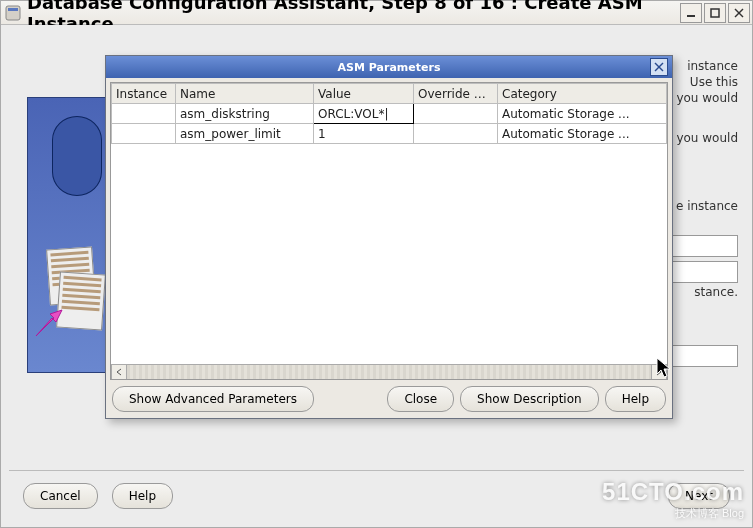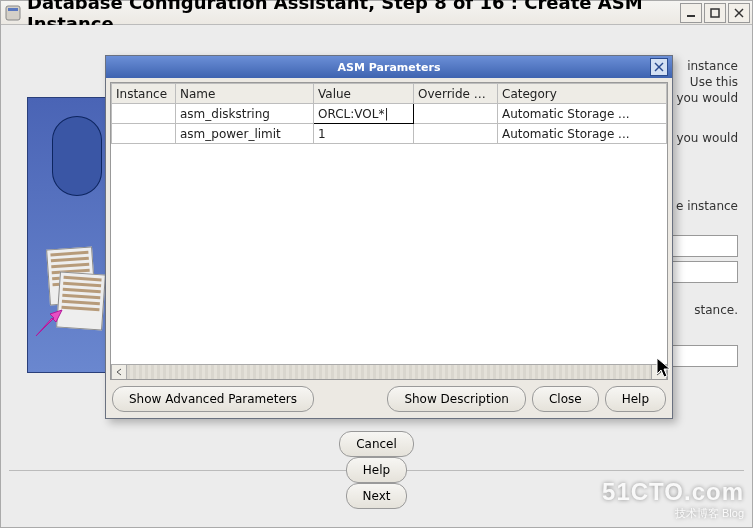--- a/index.html
+++ b/index.html
@@ -21,21 +21,21 @@
   .paper .line { height:3px; margin:3px 3px; background:#b79b7a; }
   .p1 { left:20px; top:150px; transform:rotate(-4deg); }
   .p2 { left:30px; top:175px; transform:rotate(4deg); }
   .arrow { position:absolute; left:6px; top:210px; width:30px; height:30px; }
   .arrow-shape { fill:#e84fc2; stroke:#b2189b; stroke-width:1; }
   .bg-text { position:absolute; right:14px; font-size:12px; color:#333; white-space:nowrap; }
   .bg-input { position:absolute; right:14px; height:22px; border:1px solid #999; background:#fff; width:94px; }
   .bg-input input { width:100%; height:100%; border:0; outline:0; padding:0 4px; font:inherit; }
   
   .nav-sep { position:absolute; left:8px; right:8px; bottom:56px; border-top:1px solid #bbb; }
-  .nav { position:absolute; left:22px; right:22px; bottom:18px; display:flex; align-items:center;flex-direction:column; }
+  .nav { position:absolute; left:22px; right:22px; bottom:18px; display:flex; align-items:center; }
   .btn { height:26px; padding:0 16px; border:1px solid #9a9a9a; background:linear-gradient(#f7f6f3,#e5e2da); border-radius:12px; font:inherit; cursor:pointer; display:inline-flex; align-items:center; gap:4px; }
   .nav-spacer { flex:1; }
   
   .modal { position:absolute; left:104px; top:54px; width:568px; height:364px; border:1px solid #6a7180; background:#ece9e3; box-shadow:4px 4px 8px rgba(0,0,0,0.25); display:flex; flex-direction:column; }
   .modal-titlebar { height:22px; background:linear-gradient(#6b8fd7,#3e63b0); display:flex; align-items:center; color:#fff; font-weight:bold; font-size:11px; padding:0 4px; }
   .modal-title { flex:1; text-align:center; }
   .modal-close { width:18px; height:18px; border:1px solid #2a4b8f; background:#d3e0f4; color:#2a4b8f; display:flex; align-items:center; justify-content:center; cursor:pointer; }
   .modal-body { flex:1; padding:4px; display:flex; flex-direction:column; min-height:0; }
   .table-wrap { flex:1; border:1px solid #999; background:#fff; min-height:0; overflow:hidden; position:relative; }
   table { border-collapse:collapse; width:100%; table-layout:fixed; }
@@ -116,21 +116,21 @@
         </svg>
     </div>
 
     <span class="bg-text" style="top:34px">instance</span>
     <span class="bg-text" style="top:50px">Use this</span>
     <span class="bg-text" style="top:66px">you would</span>
     <span class="bg-text" style="top:106px">you would</span>
     <span class="bg-text" style="top:174px">e instance</span>
     <div class="bg-input" style="top:210px"><input type="password" style=""></div>
     <div class="bg-input" style="top:236px"><input type="password" style=""></div>
-    <span class="bg-text" style="top:278px">stance.</span>
+    <span class="bg-text" style="top:260px">stance.</span>
     <div class="bg-input" style="top:320px"><input value="ora" style=""></div>
 
     <div class="nav-sep"></div>
     <div class="nav">
       <button class="btn">
           <span>Cancel</span>
         </button>
       <span style="width:14px"></span>
       <button class="btn">
           <span>Help</span>
@@ -203,24 +203,24 @@
               </svg>
             </div>
         </div>
       </div>
       <div class="modal-buttons">
         <button class="btn">
             <span>Show Advanced Parameters</span>
           </button>
         <span class="spacer"></span>
         <button class="btn">
+            <span>Close</span>
+          </button>
+        <button class="btn">
             <span>Show Description</span>
-          </button>
-        <button class="btn">
-            <span>Close</span>
           </button>
         <button class="btn">
             <span>Help</span>
           </button>
       </div>
     </div>
   </div>
 
   <div class="wm">
     <div class="top">51CTO.com</div>

